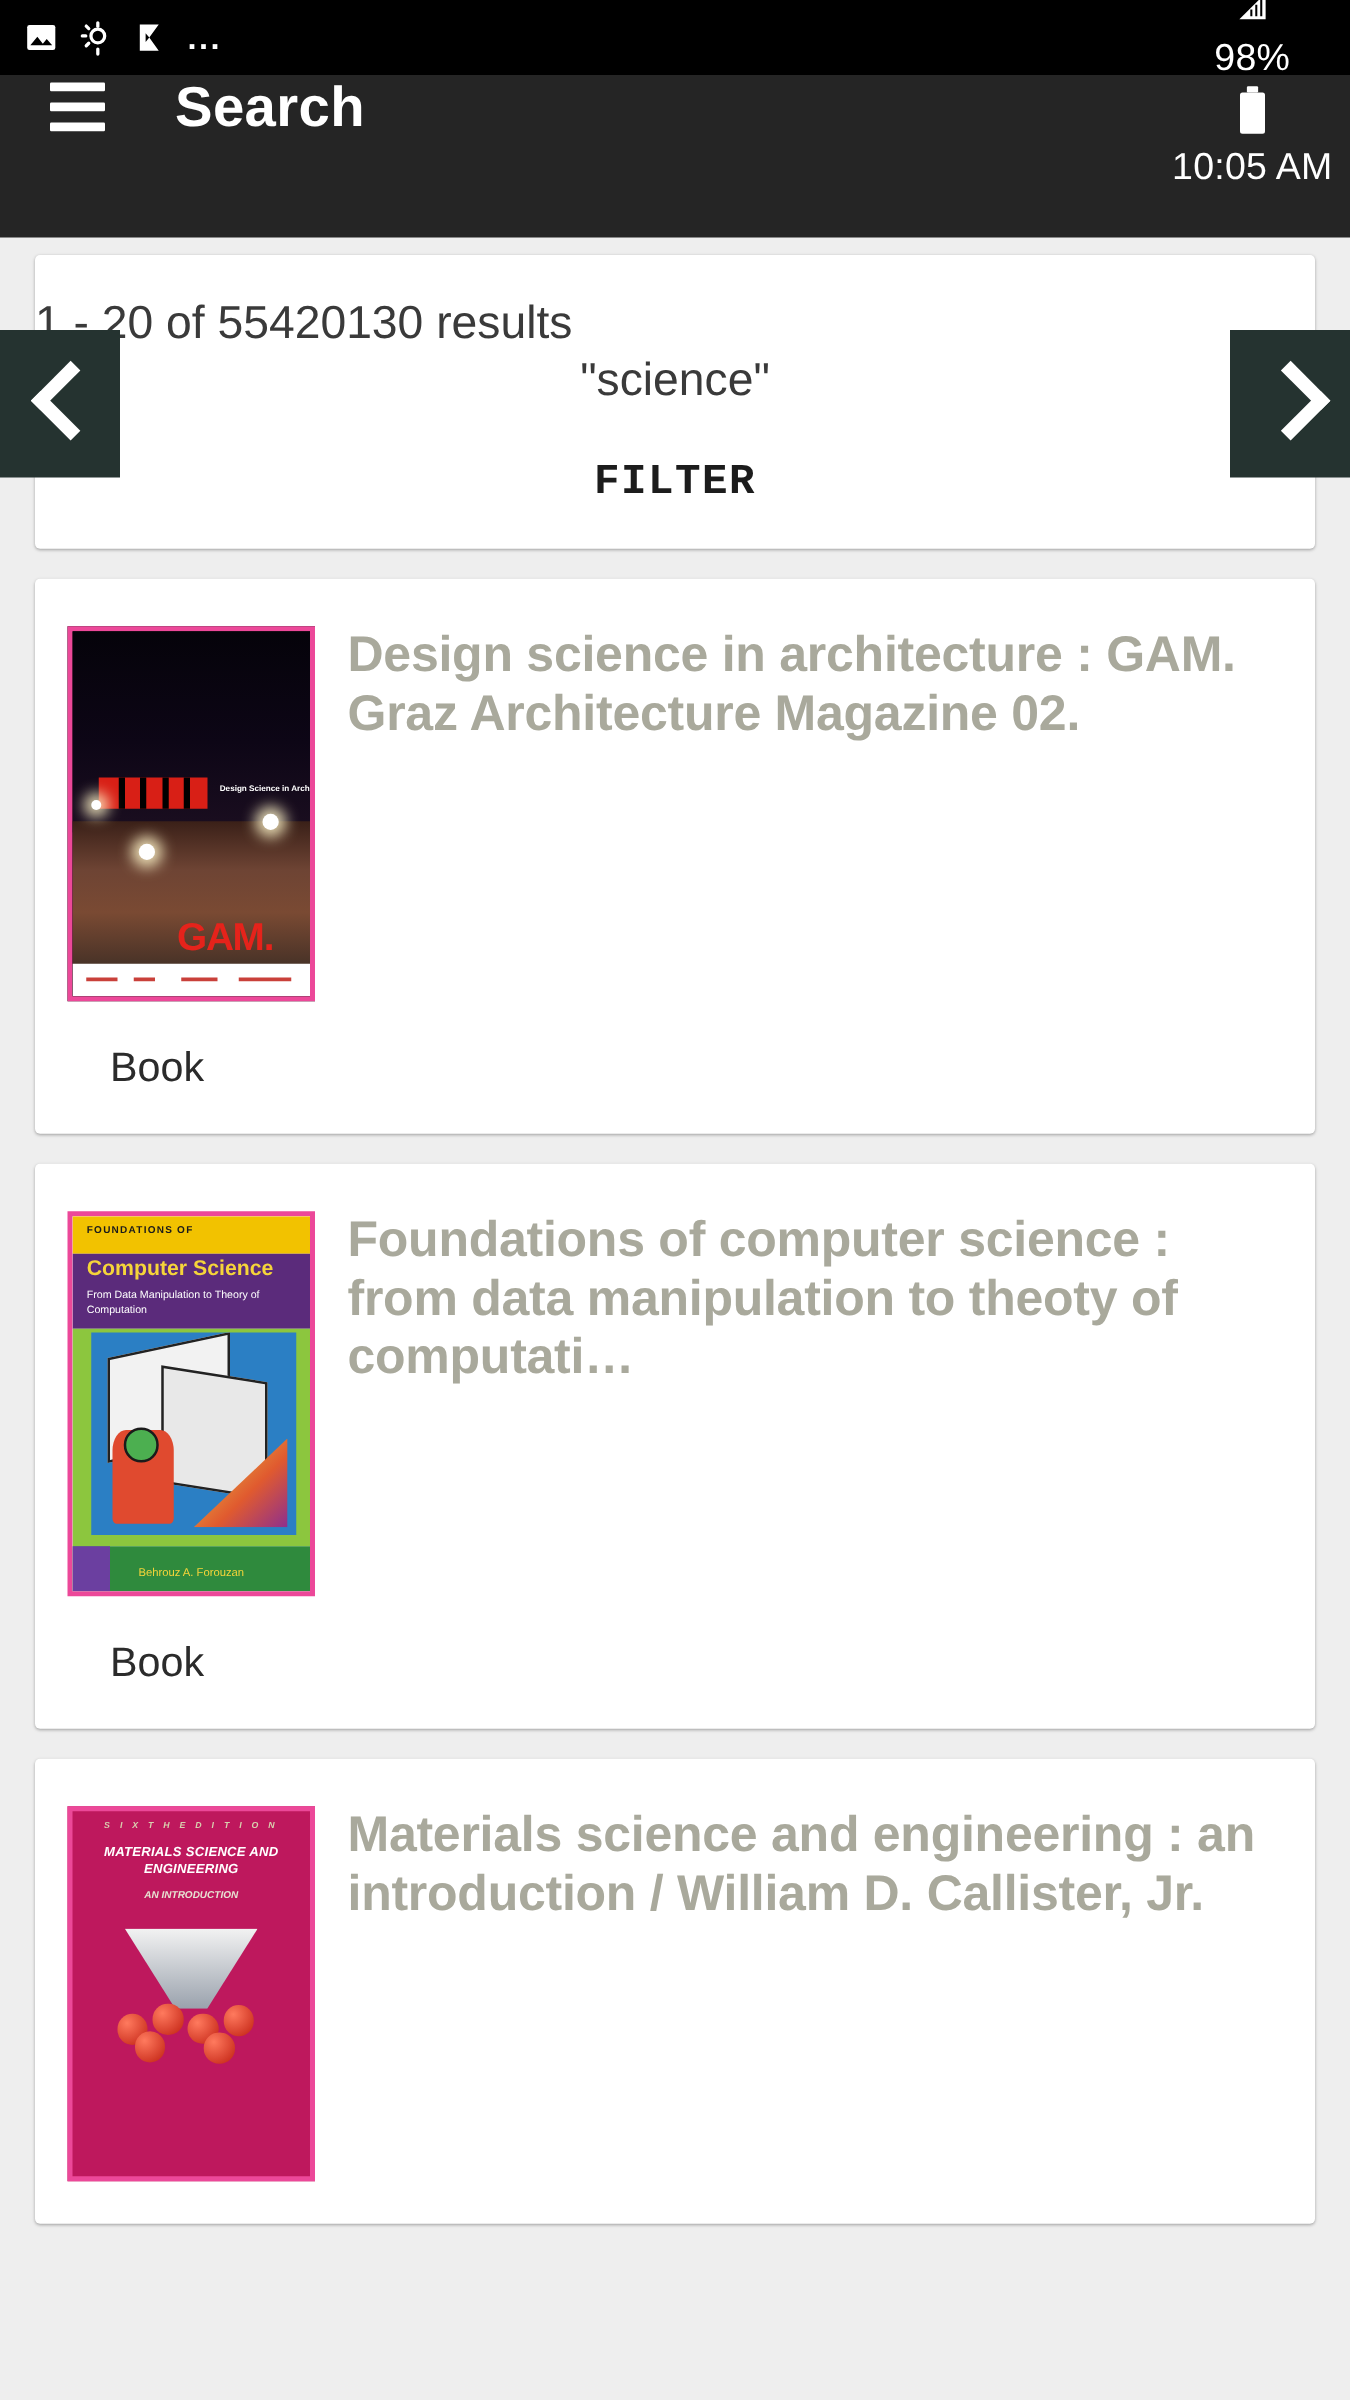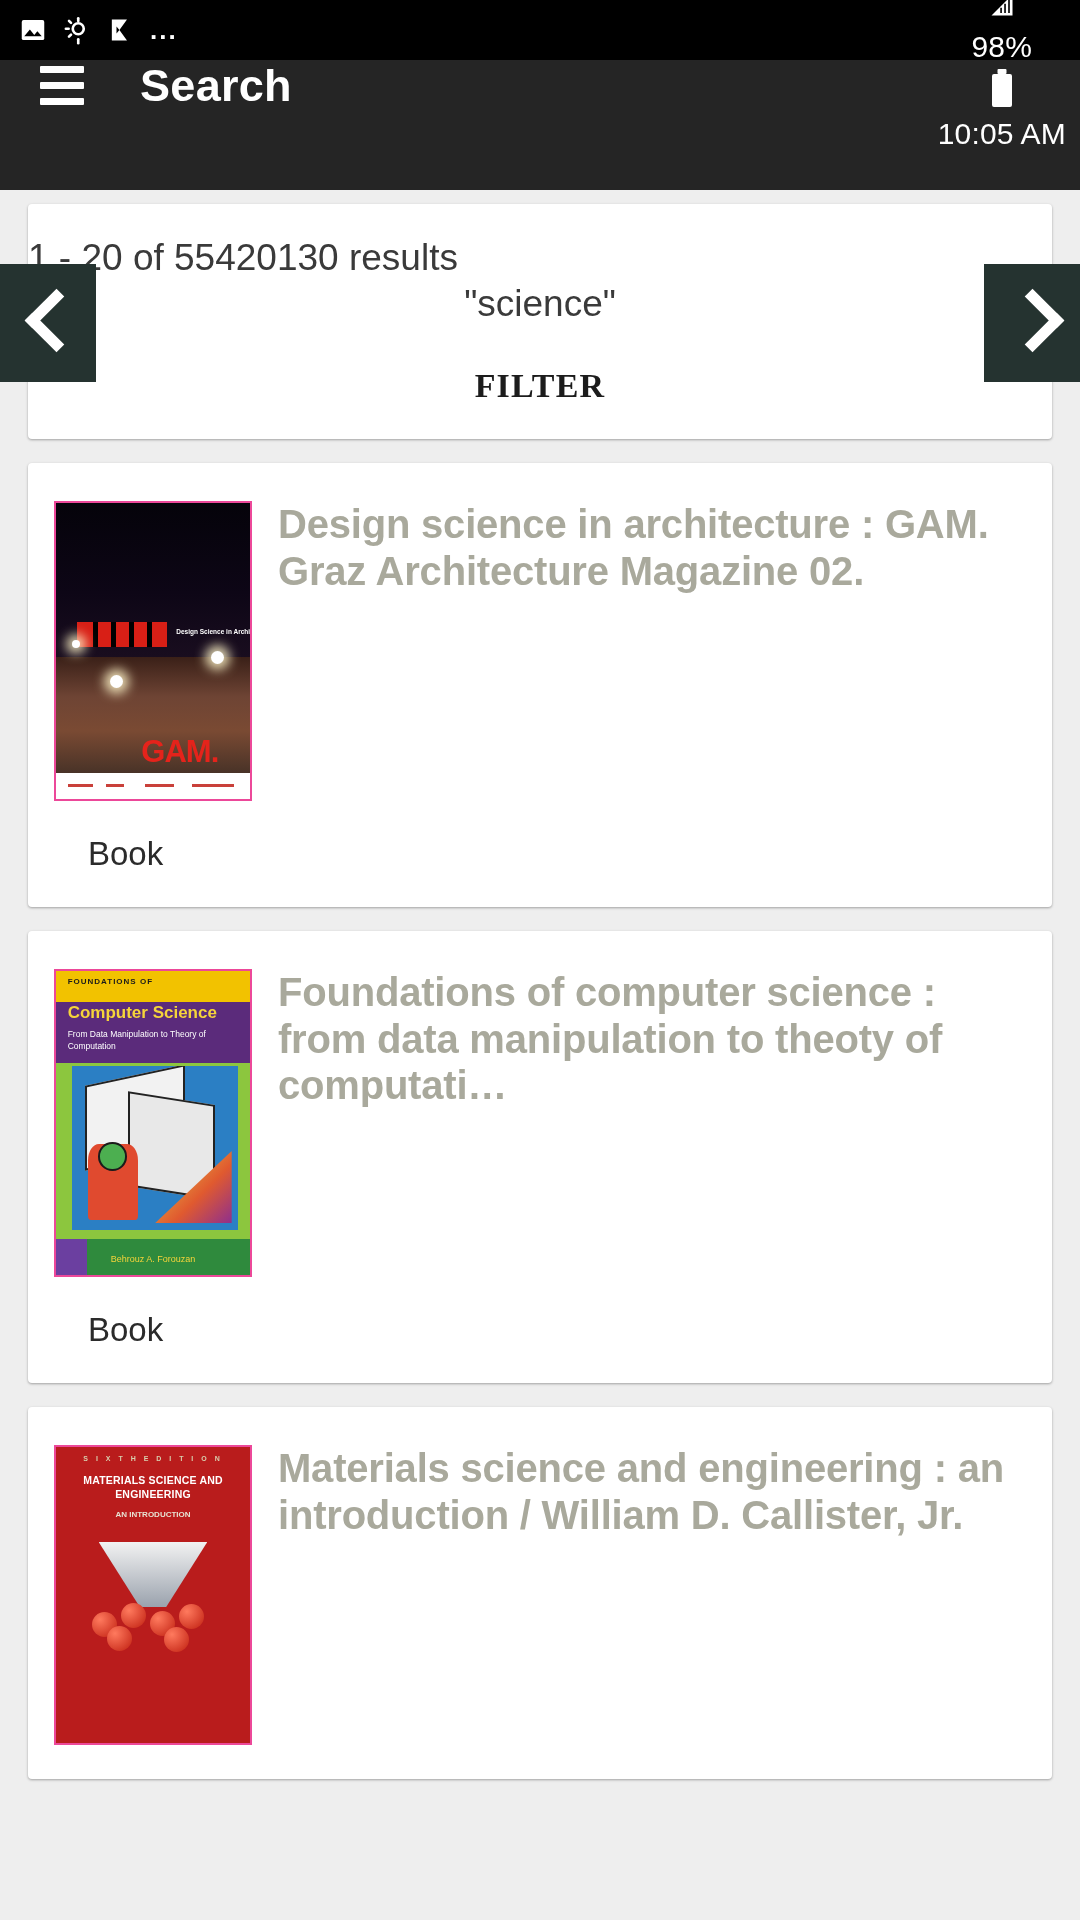--- a/index.html
+++ b/index.html
@@ -44,21 +44,21 @@
     position:relative;
   }
 
   
   .pager-card{ margin-top:14px; padding:30px 0 34px; }
   .pager-text{ text-align:left; font-size:37px; color:#3a3a3a; line-height:1.28; }
   .pager-query{ text-align:center; font-size:37px; color:#3a3a3a; margin-top:2px;}
   .filter-btn{
     display:block; margin:42px auto 0; font-size:34px; font-weight:700;
     color:#1c1c1c; letter-spacing:1.2px; background:none; border:none;
-    font-family:Liberation Serif, serif; cursor:pointer;
+    font-family:Liberation Mono, monospace; cursor:pointer;
   }
   .nav-btn{
     position:absolute; width:96px; height:118px; background:#253330;
     display:flex; align-items:center; justify-content:center; cursor:pointer;
     top:60px;
   }
   .nav-prev{ left:-28px; }
   .nav-next{ right:-28px; }
   .chev{ width:36px; height:62px; position:relative; }
   .chev:before{
@@ -68,21 +68,21 @@
   }
   .chev-r:before{
     border-left:none; border-bottom:11px solid #fff; border-right:11px solid #fff;
     transform:rotate(-45deg); left:-4px;
   }
 
   
   .result-card{ display:flex; padding:38px 0 34px 0; margin-top:24px; }
   .thumb-col{ width:250px; flex:0 0 250px; display:flex; flex-direction:column; align-items:center;}
   .thumb{
-    width:198px; height:300px; border:2px solid #ec4899; background:#111;
+    width:198px; height:300px; border:4px solid #ec4899; background:#111;
     position:relative; overflow:hidden; display:block;
   }
   .thumb.tall{ height:308px; }
   .type-label{ font-size:33px; color:#2b2b2b; margin-top:34px; align-self:flex-start; margin-left:60px;}
   .info-col{ flex:1; padding-right:38px; }
   .res-title{
     font-size:40px; line-height:1.16; font-weight:700; color:#a9a99c;
     letter-spacing:-0.2px; word-break:break-word;
   }
   .res-author{ font-size:35px; color:#3a3a3a; margin-top:22px; }
@@ -126,21 +126,21 @@
      background:#4caf50; border-radius:50%; border:2px solid #1b1b1b;}
   .fcs-tri{ position:absolute; right:4%; bottom:4%; width:46%; height:44%;
      background:linear-gradient(135deg,#e8d44a 0%,#e05a2f 60%,#8e2f8e 100%);
      clip-path:polygon(0 100%,100% 0,100% 100%);}
   .fcs-bottom{ position:absolute; left:0; right:0; bottom:0; height:12%; background:#2f8a3d;}
   .fcs-author{ position:absolute; left:0; right:0; bottom:3.6%; text-align:center;
      font-size:9px; color:#f5d43a; font-weight:400;}
   .fcs-purple{ position:absolute; left:0; bottom:0; width:16%; height:12%; background:#6b3fa0;}
 
   
-  .cov-mat{ background:#b91c1c; }
+  .cov-mat{ background:#be185d;font-style:italic; }
   .mat-ed{ position:absolute; left:0; right:0; top:2.5%; text-align:center;
      font-size:7px; color:#d8cfae; letter-spacing:3px; font-weight:700;}
   .mat-t1{ position:absolute; left:0; right:0; top:9%; text-align:center;
      font-size:10.5px; color:#fff; font-weight:700; letter-spacing:.2px; line-height:1.3;}
   .mat-t2{ position:absolute; left:0; right:0; top:21%; text-align:center;
      font-size:8px; color:#e7e2d2; font-weight:700;}
   .mat-cone{ position:absolute; left:22%; top:32%; width:56%; height:22%;
      background:linear-gradient(#f2f2f2,#9aa2ad);
      clip-path:polygon(0 0,100% 0,62% 100%,38% 100%);}
   .mat-balls{ position:absolute; left:16%; right:16%; top:52%; height:16%;}

